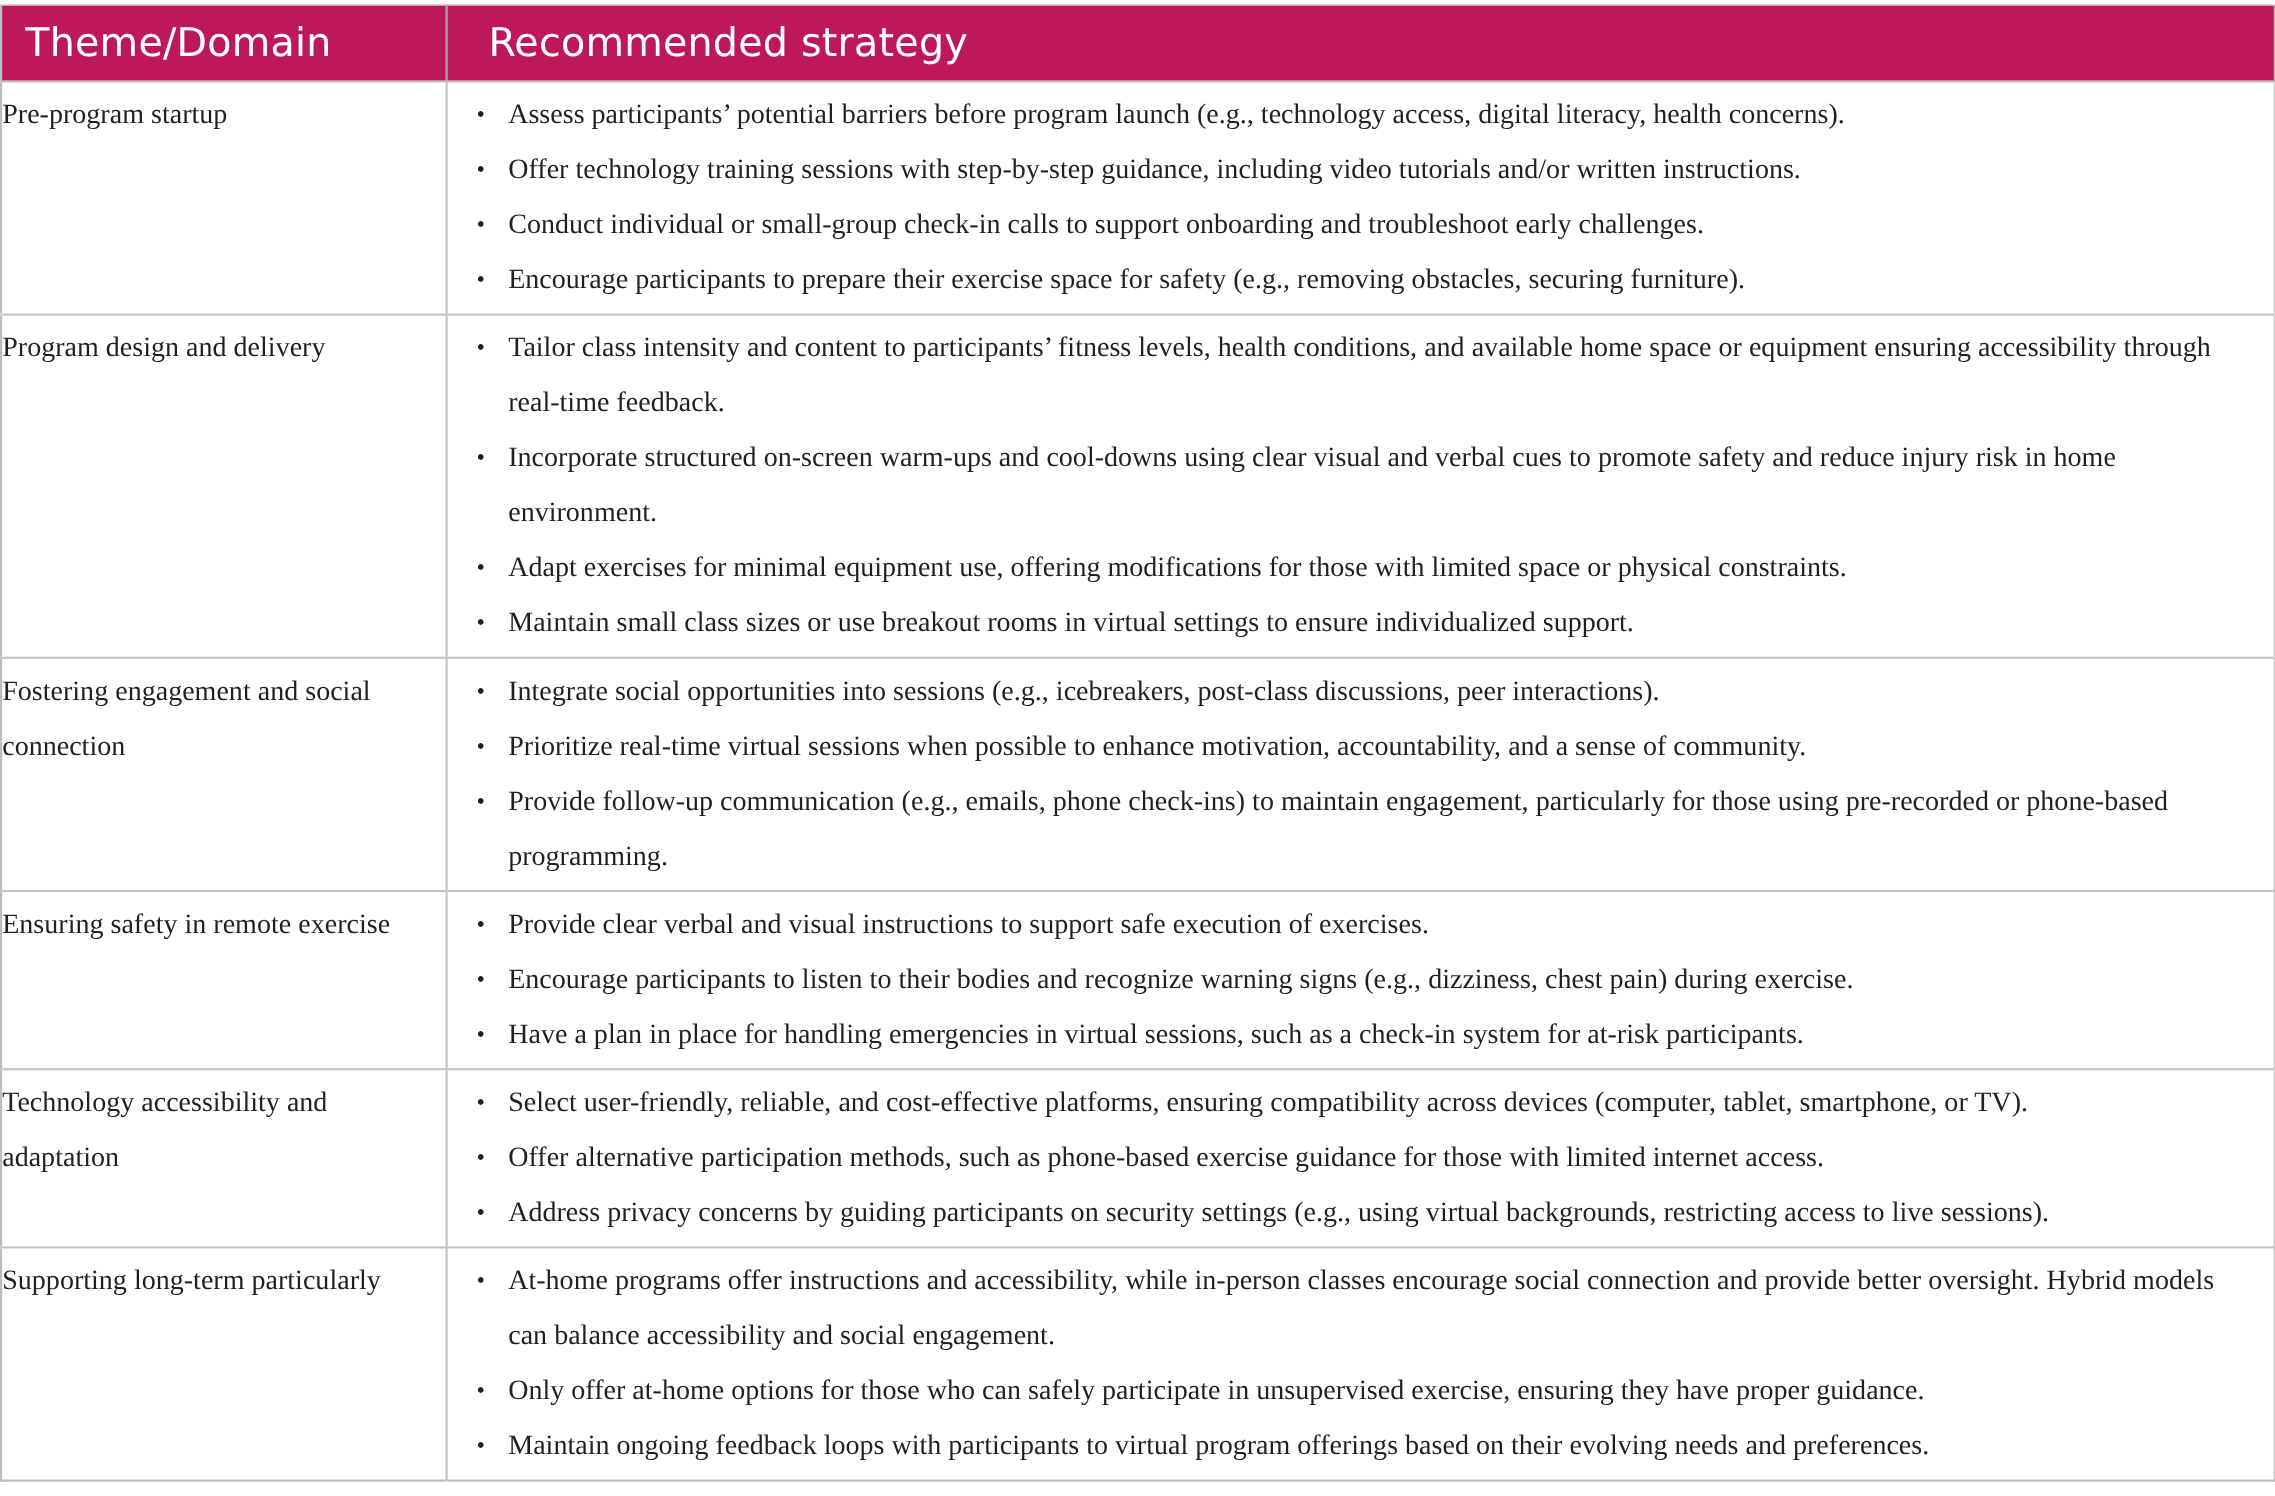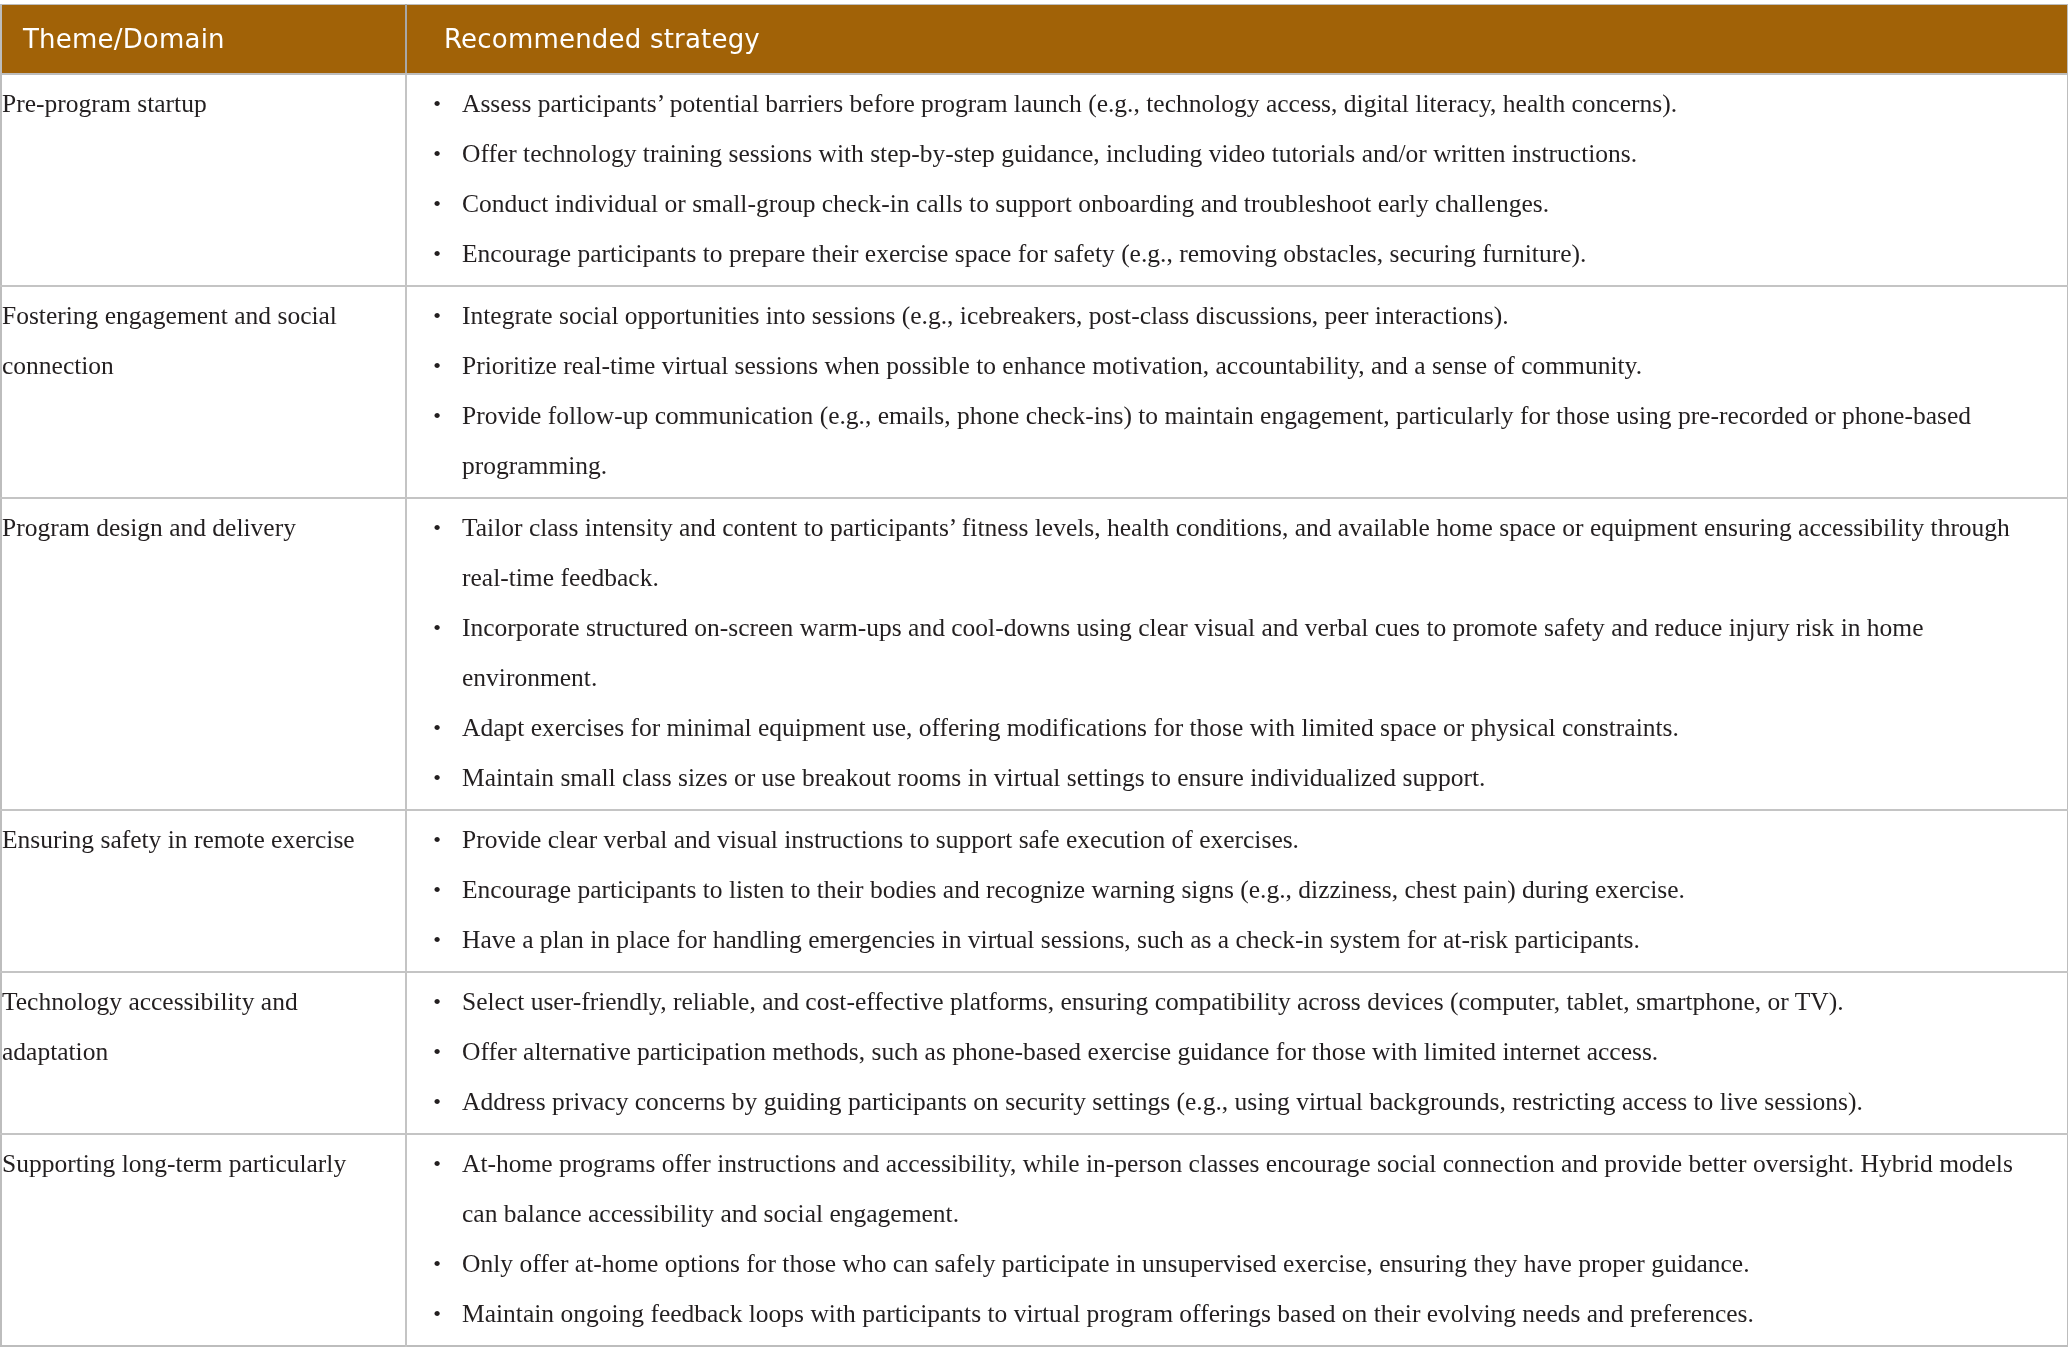--- a/index.html
+++ b/index.html
@@ -19,25 +19,25 @@
     top: 4px;
     width: 2067px;
     border-collapse: collapse;
     table-layout: fixed;
     border: 2px solid #bdbdbd;
     border-top: 1px solid #bdbdbd;
   }
   .table col.c1 { width: 405px; }
   .table col.c2 { width: 1662px; }
   .table th {
-    background: #a16207;
+    background: #be185d;
     color: #ffffff;
     font-family: "DejaVu Sans", sans-serif;
     font-weight: normal;
-    font-size: 26px;
+    font-size: 36px;
     text-align: left;
     height: 68px;
     padding: 0 0 0 21px;
     border-right: 2px solid #a8a8a8;
     border-bottom: 2px solid #bdbdbd;
     vertical-align: middle;
     letter-spacing: 0.2px;
   }
   .table th.strategy-head { padding-left: 37px; border-right: none; }
   .table td {
@@ -113,60 +113,60 @@
   </li>
             <li>
     <span class="bullet">•</span>
     <span class="item-text">Encourage participants to prepare their exercise space for safety (e.g., removing obstacles, securing furniture).</span>
   </li>
           </ul>
     </td>
   </tr>
       <tr>
     <td class="theme-cell">
+      <span>Program design and delivery</span>
+    </td>
+    <td class="strategy-cell">
+      <ul class="strategies">
+            <li>
+    <span class="bullet">•</span>
+    <span class="item-text">Tailor class intensity and content to participants’ fitness levels, health conditions, and available home space or equipment ensuring accessibility through real-time feedback.</span>
+  </li>
+            <li>
+    <span class="bullet">•</span>
+    <span class="item-text">Incorporate structured on-screen warm-ups and cool-downs using clear visual and verbal cues to promote safety and reduce injury risk in home environment.</span>
+  </li>
+            <li>
+    <span class="bullet">•</span>
+    <span class="item-text">Adapt exercises for minimal equipment use, offering modifications for those with limited space or physical constraints.</span>
+  </li>
+            <li>
+    <span class="bullet">•</span>
+    <span class="item-text">Maintain small class sizes or use breakout rooms in virtual settings to ensure individualized support.</span>
+  </li>
+          </ul>
+    </td>
+  </tr>
+      <tr>
+    <td class="theme-cell">
       <span>Fostering engagement and social connection</span>
     </td>
     <td class="strategy-cell">
       <ul class="strategies">
             <li>
     <span class="bullet">•</span>
     <span class="item-text">Integrate social opportunities into sessions (e.g., icebreakers, post-class discussions, peer interactions).</span>
   </li>
             <li>
     <span class="bullet">•</span>
     <span class="item-text">Prioritize real-time virtual sessions when possible to enhance motivation, accountability, and a sense of community.</span>
   </li>
             <li>
     <span class="bullet">•</span>
     <span class="item-text">Provide follow-up communication (e.g., emails, phone check-ins) to maintain engagement, particularly for those using pre-recorded or phone-based programming.</span>
-  </li>
-          </ul>
-    </td>
-  </tr>
-      <tr>
-    <td class="theme-cell">
-      <span>Program design and delivery</span>
-    </td>
-    <td class="strategy-cell">
-      <ul class="strategies">
-            <li>
-    <span class="bullet">•</span>
-    <span class="item-text">Tailor class intensity and content to participants’ fitness levels, health conditions, and available home space or equipment ensuring accessibility through real-time feedback.</span>
-  </li>
-            <li>
-    <span class="bullet">•</span>
-    <span class="item-text">Incorporate structured on-screen warm-ups and cool-downs using clear visual and verbal cues to promote safety and reduce injury risk in home environment.</span>
-  </li>
-            <li>
-    <span class="bullet">•</span>
-    <span class="item-text">Adapt exercises for minimal equipment use, offering modifications for those with limited space or physical constraints.</span>
-  </li>
-            <li>
-    <span class="bullet">•</span>
-    <span class="item-text">Maintain small class sizes or use breakout rooms in virtual settings to ensure individualized support.</span>
   </li>
           </ul>
     </td>
   </tr>
       <tr>
     <td class="theme-cell">
       <span>Ensuring safety in remote exercise</span>
     </td>
     <td class="strategy-cell">
       <ul class="strategies">

